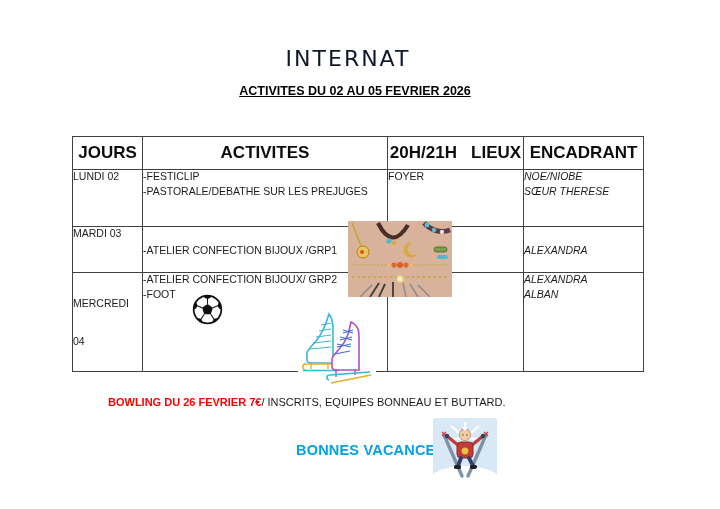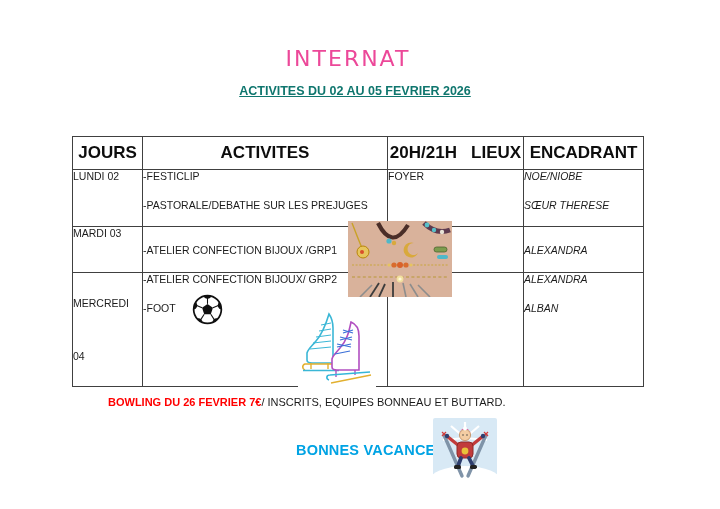--- a/index.html
+++ b/index.html
@@ -4,47 +4,47 @@
 <style>
   html,body{margin:0;padding:0;}
   body{
     width:720px;height:509px;background:#ffffff;position:relative;
     font-family:"Liberation Sans", sans-serif;color:#1a1a1a;overflow:hidden;
   }
   .abs{position:absolute;}
   
   #title{
     left:0;top:46px;width:696px;text-align:center;
-    font-size:22px;letter-spacing:2px;color:#ec4899;
+    font-size:22px;letter-spacing:2px;color:#0f172a;
     font-family:"DejaVu Sans", sans-serif;font-weight:500;
   }
   #subtitle{
     left:0;top:84px;width:710px;text-align:center;
-    font-size:12.5px;font-weight:bold;text-decoration:underline;color:#0f766e;
+    font-size:12.5px;font-weight:bold;text-decoration:underline;color:#000000;
     white-space:pre;
   }
   
   #schedule{
     left:72px;top:136px;width:571px;border-collapse:collapse;table-layout:fixed;
   }
   #schedule th,#schedule td{
     border:1px solid #404040;padding:0;font-size:10.5px;color:#1c1c1c;
     vertical-align:top;overflow:visible;
   }
   #schedule th{
     font-size:17px;font-weight:bold;vertical-align:middle;text-align:center;
     white-space:pre;height:32px;color:#0d0d0d;
   }
   td.day{ white-space:pre; padding-top:5px;}
   td.act{ text-align:left; padding-left:8px; padding-top:5px;}
   td.lieu{ text-align:left; padding-top:5px;}
   td.enc{ padding-top:5px;font-style:italic;}
-  .line2{ margin-top:17px; }
+  .line2{ margin-top:3px; }
   .mt17{ margin-top:17px; }
-  .mt2{ margin-top:17px; }
+  .mt2{ margin-top:2px; }
   tr.r0{height:57px;} tr.r1{height:46px;} tr.r2{height:57px;} tr.r3{height:44px;}
   
   .img-layer{ z-index:5; }
   
   #bowling-note{ left:85px; top:396px; font-size:11px; }
   #bowling-note .red{ color:#FF0000; font-weight:bold;margin-left:23px; }
   #bowling-note .blk{ color:#1a1a1a; font-weight:normal; }
   #farewell{ left:296px; top:442px; font-size:14.5px; font-weight:bold; color:#00A3E4; letter-spacing:0.2px; }
 </style>
 </head>

